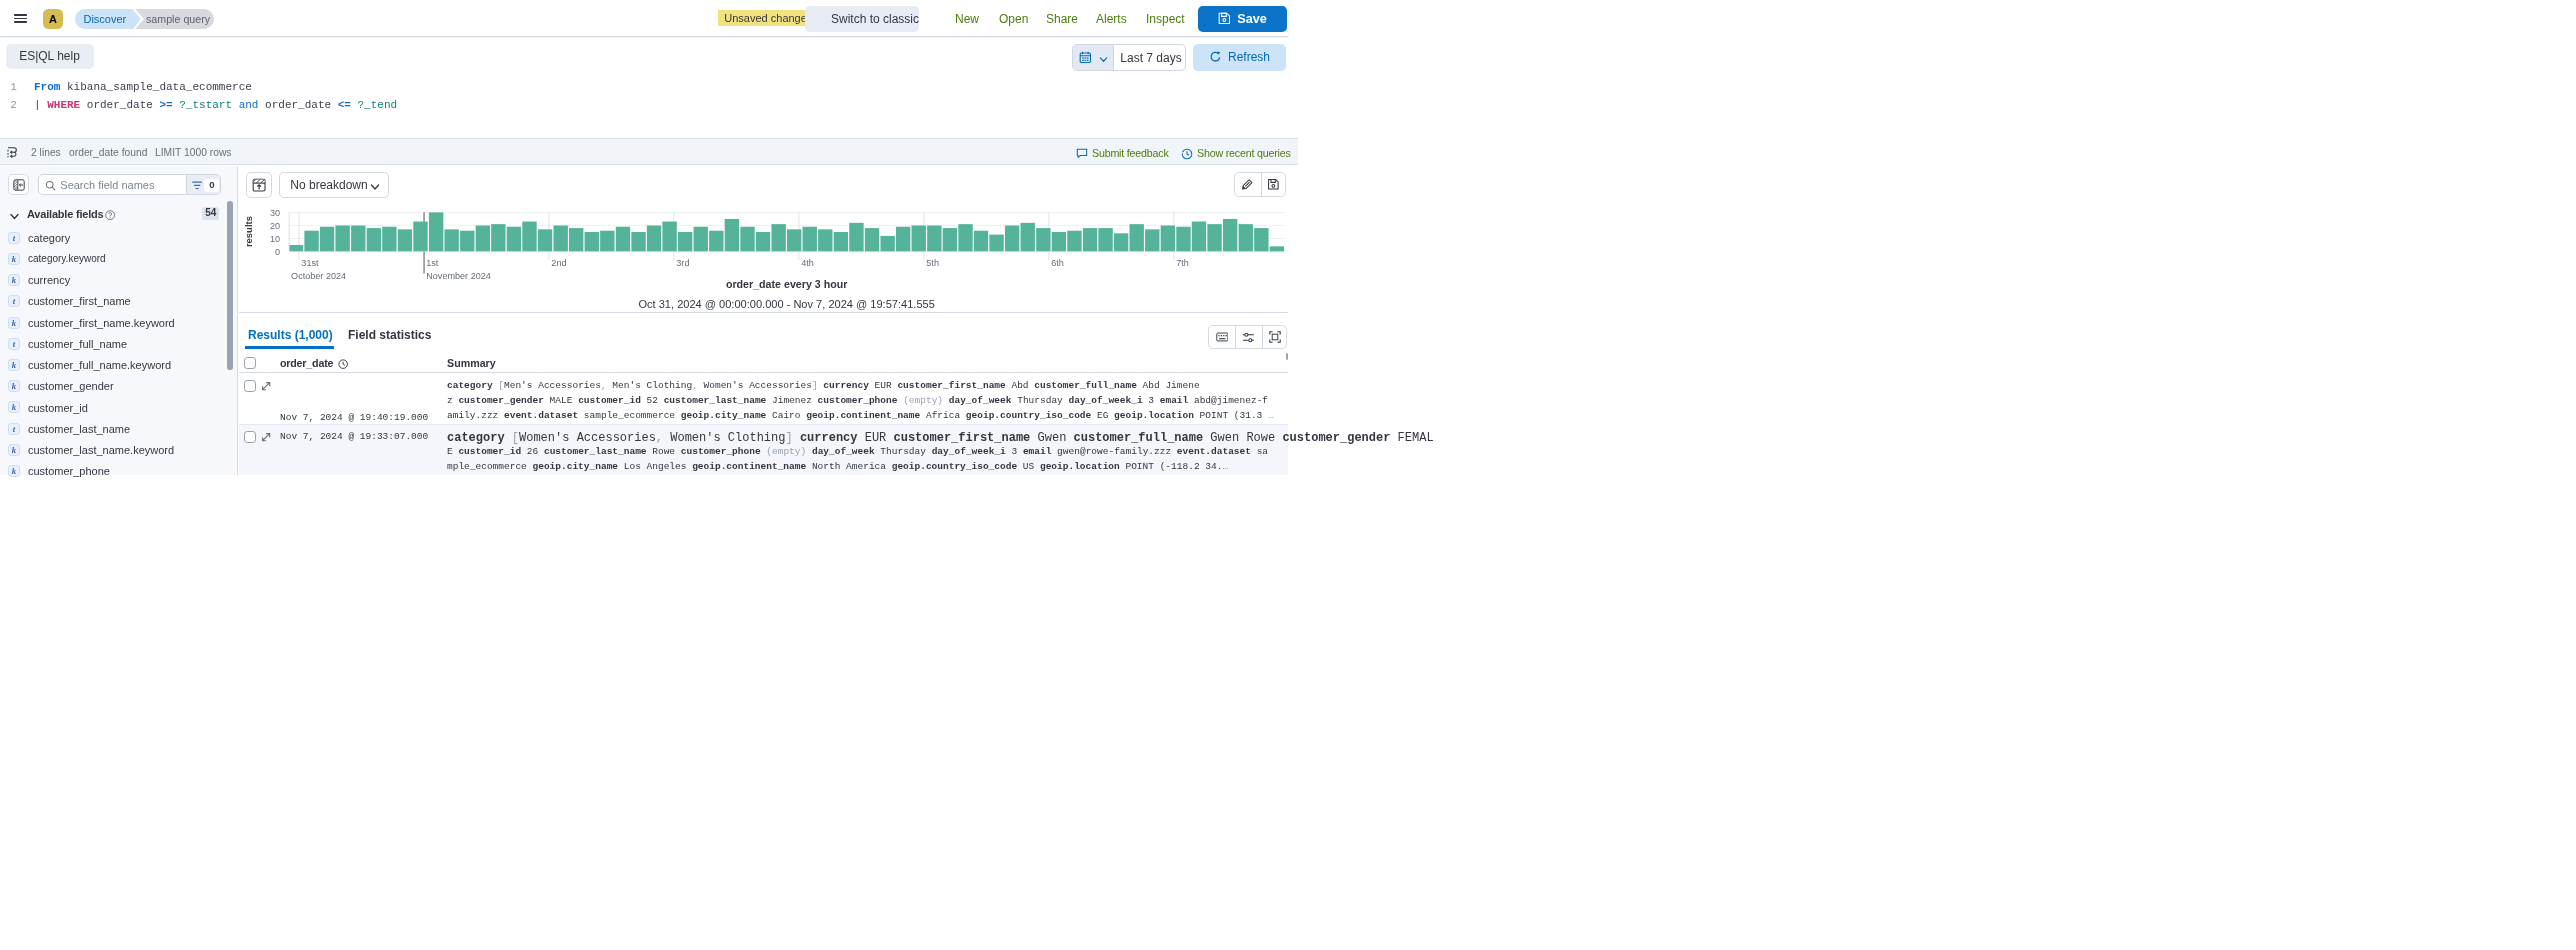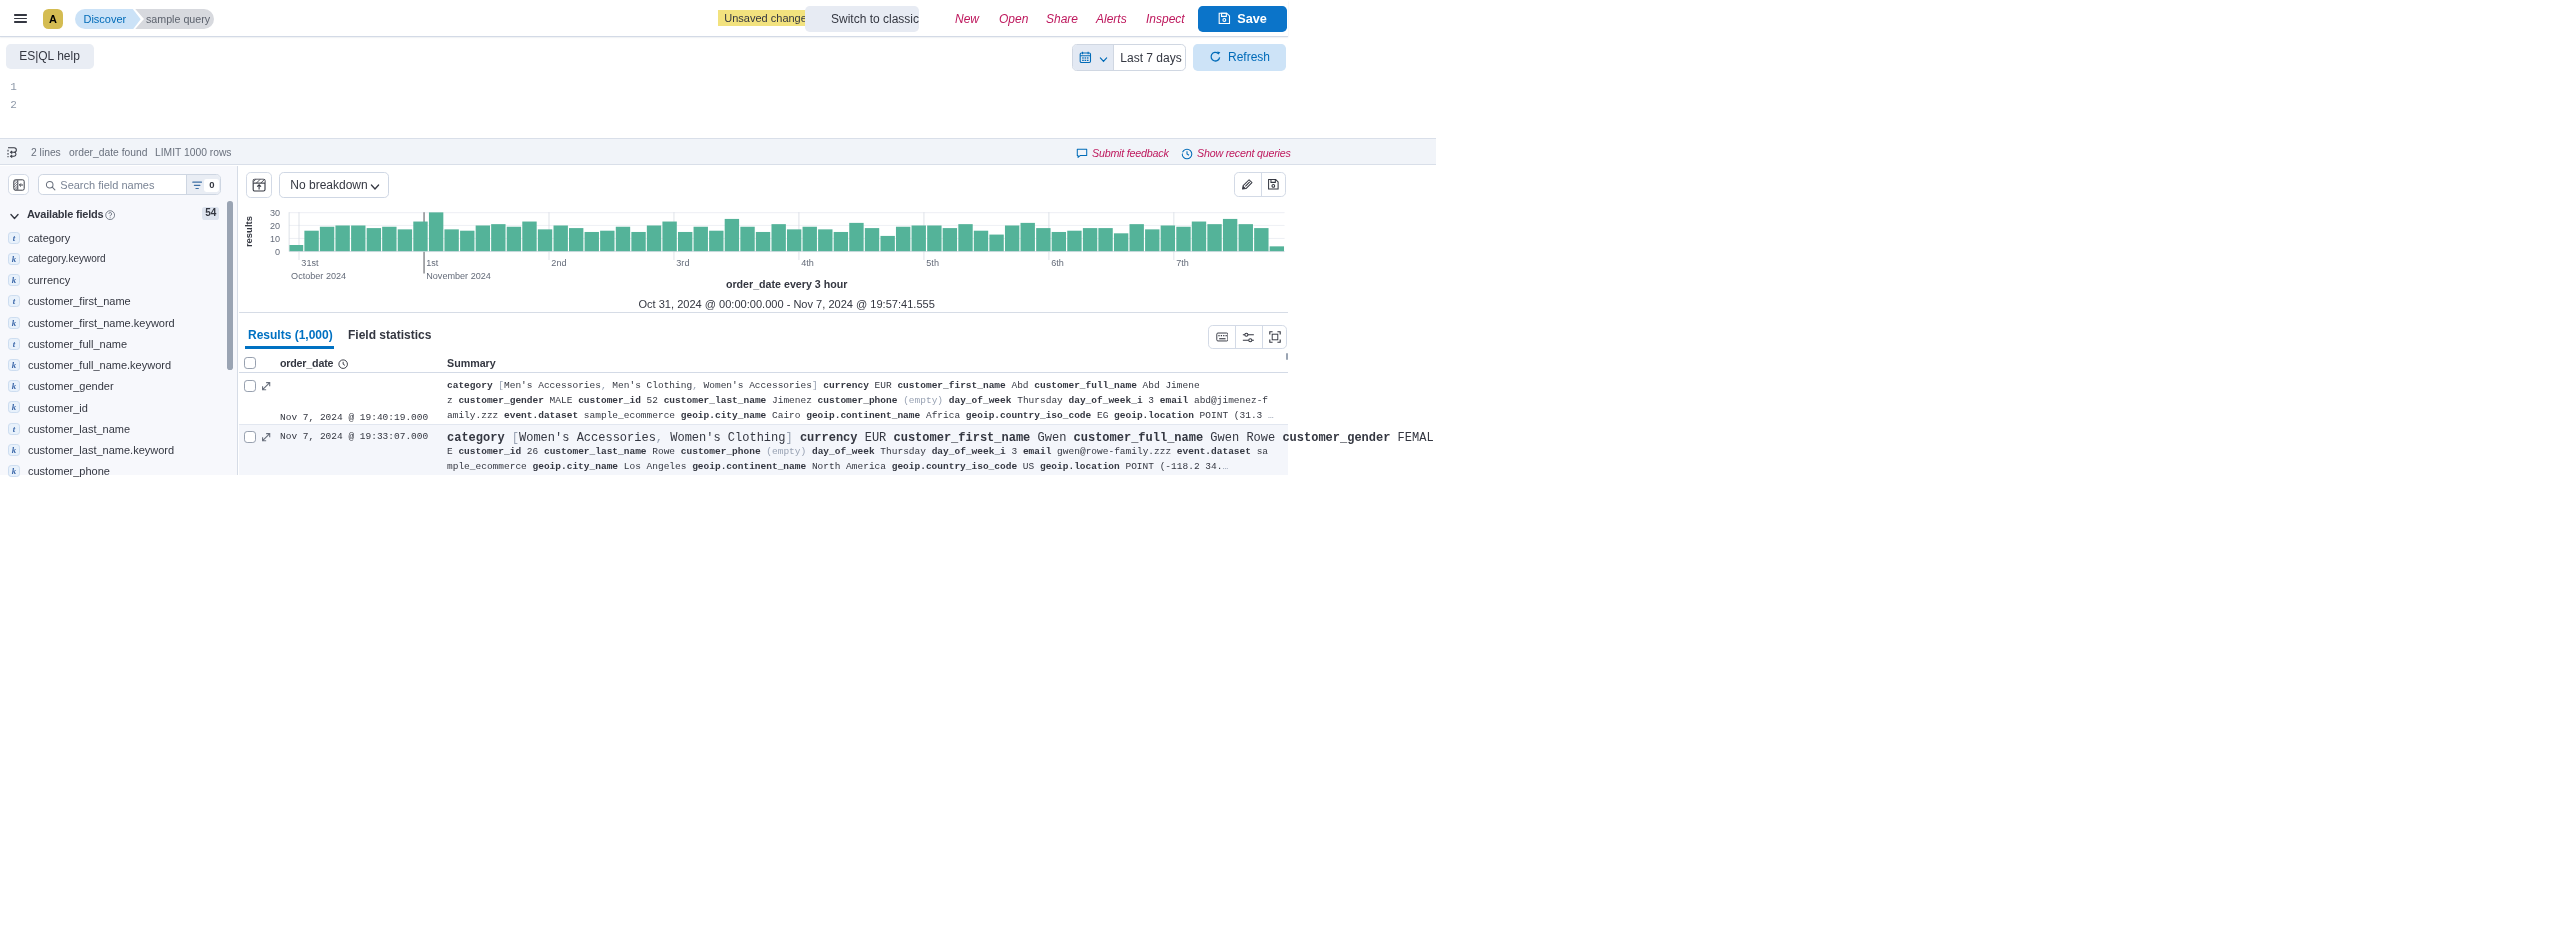--- a/index.html
+++ b/index.html
@@ -1,21 +1,21 @@
 <!DOCTYPE html>
 <html style="font-size:12.7px"><head>
 <meta charset="utf-8">
 <style>
 * { margin:0; padding:0; box-sizing:border-box; }
 html,body { width:1288px; height:475px; overflow:hidden; background:#fff;
   font-family:"Liberation Sans",sans-serif; color:#343741; }
 .abs { position:absolute; }
 .mono { font-family:"Liberation Mono",monospace; }
 .b { font-weight:bold; }
-.blue { color:#be185d;font-style:italic; }
+.blue { color:#4d7c0f; }
 .gray { color:#69707d; }
 svg { display:block; }
 </style>
 </head>
 <body>
 
 <div class="abs" style="left:0;top:0;width:1288px;height:37px;background:#fff;border-bottom:0.8px solid #d3dae6;box-shadow:0 0.8px 1.6px rgba(152,162,179,.3);z-index:50;">
 
   <div class="abs" style="left:14.2px;top:14px;width:12.7px;height:1.9px;background:#343741;border-radius:0.8px"></div>
   <div class="abs" style="left:14.2px;top:17.6px;width:12.7px;height:1.9px;background:#343741;border-radius:0.8px"></div>
@@ -47,20 +47,22 @@
     <svg style="display:inline-block;vertical-align:-2.4px;margin-right:6.3px" width="12.7" height="12.7" viewBox="0 0 16 16">
         <path d="M1.5 1.5 H11 L14.5 5 V14.5 H1.5 Z" fill="none" stroke="#fff" stroke-width="1.4"></path>
         <path d="M4.5 1.5 H10.5 V5.5 H4.5 Z" fill="none" stroke="#fff" stroke-width="1.4"></path>
         <circle cx="8" cy="10" r="1.8" fill="none" stroke="#fff" stroke-width="1.4"></circle>
       </svg>Save</div>
 </div>
 
 <div class="abs" style="left:0;top:38px;width:1288px;height:100px;background:#fff;">
   <div class="abs" style="left:5.5px;top:6px;width:88px;height:24.5px;background:#e9edf4;border-radius:4.7px;font-size:12px;font-weight:500;line-height:24.5px;text-align:center;">ES|QL help</div>
   <div class="abs mono" style="left:3.2px;top:40px;width:20.6px;text-align:center;color:#8d98a8;font-size:11px;line-height:18px;">1<br>2</div>
+  <div class="abs mono" style="left:34px;top:40px;font-size:11px;line-height:18px;color:#3a3f4a;white-space:pre;"><span class="b" style="color:#0f6cce">From</span> kibana_sample_data_ecommerce
+| <span class="b" style="color:#c43a78">WHERE</span> order_date <span class="b" style="color:#0f6cce">&gt;=</span> <span style="color:#0e8570">?_tstart</span> <span style="color:#0f6cce">and</span> order_date <span class="b" style="color:#0f6cce">&lt;=</span> <span style="color:#0e8570">?_tend</span></div>
 
   <div class="abs" style="left:1072px;top:6px;width:114px;height:26.5px;border:0.8px solid #d0d7e2;border-radius:4.7px;background:#fff;overflow:hidden;padding-left:8px;">
     <div class="abs" style="left:0;top:0;width:41px;height:26.5px;background:#e3e9f3;border-right:0.8px solid #d0d7e2;">
       <svg class="abs" style="left:6.3px;top:6.3px" width="12.7" height="12.7" viewBox="0 0 16 16">
           <rect x="1.5" y="2.5" width="13" height="12" rx="1.5" fill="none" stroke="#006bb8" stroke-width="1.4"></rect>
           <path d="M1.5 6 H14.5" stroke="#006bb8" stroke-width="1.4"></path>
           <path d="M4.5 1 V4 M11.5 1 V4" stroke="#006bb8" stroke-width="1.4"></path>
           <g fill="#006bb8">
             <rect x="4" y="8" width="2" height="1.6"></rect>
             <rect x="7" y="8" width="2" height="1.6"></rect>
@@ -76,21 +78,21 @@
     </div>
     <div class="abs" style="left:42px;top:0;width:72px;height:26.5px;font-size:12px;line-height:26.5px;text-align:center;color:#343741;">Last 7 days</div>
   </div>
   <div class="abs" style="left:1193px;top:6px;width:93px;height:26.5px;background:#cde3f7;border-radius:4.7px;color:#006bb8;font-size:12px;font-weight:500;line-height:26.5px;text-align:center;">
     <svg style="display:inline-block;vertical-align:-2.4px;margin-right:6.3px" width="12.7" height="12.7" viewBox="0 0 16 16">
         <path d="M11.6 3.1 A5.4 5.4 0 1 0 13.4 8" fill="none" stroke="#006bb8" stroke-width="1.6"></path>
         <path d="M10.4 0.6 L14.3 1.6 L11.7 4.8 Z" fill="#006bb8"></path>
       </svg>Refresh</div>
 </div>
 
-<div class="abs" style="left:0;top:138px;width:1436px;height:27px;background:#f1f4f9;border-top:0.8px solid #d9dfe9;border-bottom:0.8px solid #d9dfe9;">
+<div class="abs" style="left:0;top:138px;width:1298px;height:27px;background:#f1f4f9;border-top:0.8px solid #d9dfe9;border-bottom:0.8px solid #d9dfe9;">
   <svg class="abs" style="left:7.1px;top:8px" width="11" height="11" viewBox="0 0 14 14">
       <path d="M1.3 1 H9 A2.9 2.9 0 0 1 9 6.8 H4.8" fill="none" stroke="#343741" stroke-width="1.3"></path>
       <path d="M6.6 5.1 L4.5 6.8 L6.6 8.5" fill="none" stroke="#343741" stroke-width="1.3"></path>
       <path d="M9 6.8 A2.45 2.45 0 0 1 9 11.7 H4.8" fill="none" stroke="#343741" stroke-width="1.3"></path>
       <path d="M6.6 10 L4.5 11.7 L6.6 13.4" fill="none" stroke="#343741" stroke-width="1.3"></path>
       <path d="M1.3 3.4 V13" stroke="#343741" stroke-width="1.3" stroke-dasharray="2.4 1.7"></path>
     </svg>
   <div class="abs gray" style="left:31px;top:8px;font-size:10.3px;">2 lines</div>
   <div class="abs gray" style="left:69px;top:8px;font-size:10.3px;">order_date found</div>
   <div class="abs gray" style="left:155px;top:8px;font-size:10.3px;">LIMIT 1000 rows</div>

